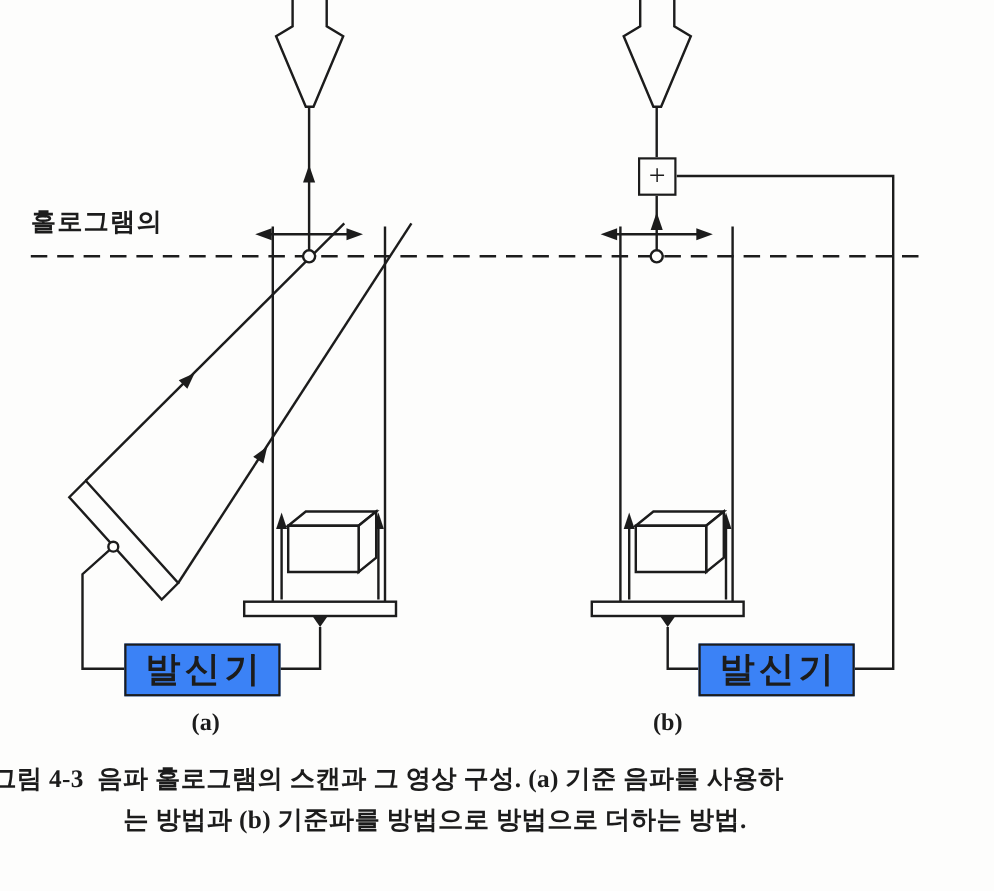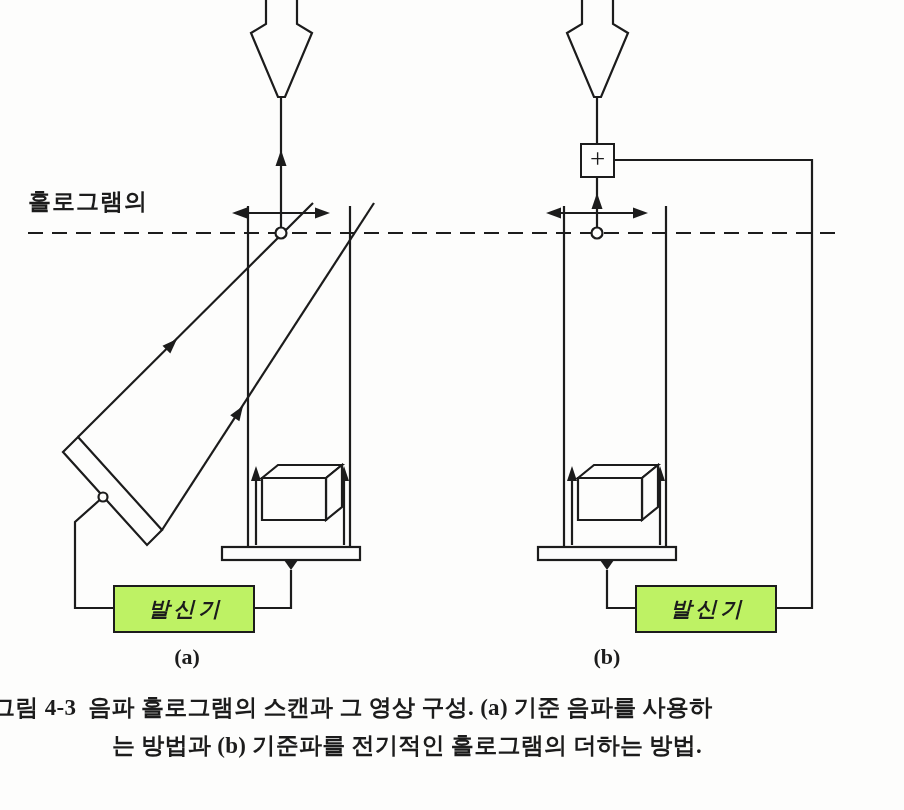--- a/index.html
+++ b/index.html
@@ -6,23 +6,23 @@
   .stage {
     position:relative; width:904px; height:810px;
     background:#fdfdfc; overflow:hidden;
     font-family:"Liberation Serif","DejaVu Serif",serif;
     color:#1c1c1c;
   }
   .stage svg { position:absolute; left:0; top:0; }
   .overlay { position:absolute; box-sizing:border-box; }
   .plane-label { font-size:23px; font-weight:bold; letter-spacing:1px; white-space:pre; }
   .box-label {
-    border:2.5px solid #1c1c1c; background:#bef264;
+    border:2.5px solid #1c1c1c; background:#3b82f6;
     display:flex; align-items:center; justify-content:center;
-    font-weight:bold; font-size:21px; letter-spacing:4px; text-indent:4px;font-style:italic;
+    font-weight:bold; font-size:32px; letter-spacing:4px; text-indent:4px;
   }
   .adder {
     border:2.2px solid #1c1c1c; background:#fdfdfc;
     display:flex; align-items:center; justify-content:center;
     font-size:27px; line-height:1; padding-bottom:2px;
   }
   .sub-label { font-size:22px; font-weight:bold; width:64px; text-align:center; }
   .caption-line { font-size:23px; font-weight:bold; letter-spacing:0.3px; white-space:pre; }
 </style>
 </head>
@@ -143,15 +143,15 @@
   <div class="overlay box-label" style="left:635px; top:585px; width:142px; height:48px;">
     <span>발신기</span>
   </div>
 
   <div class="overlay sub-label" style="left:155px; top:644px;">(a)</div>
 
   <div class="overlay sub-label" style="left:575px; top:644px;">(b)</div>
 
   <div class="overlay caption-line" style="left:-8px; top:692px;">그림 4-3  음파 홀로그램의 스캔과 그 영상 구성. (a) 기준 음파를 사용하</div>
 
-  <div class="overlay caption-line" style="left:112px; top:730px;">는 방법과 (b) 기준파를 전기적인 홀로그램의 더하는 방법.</div>
+  <div class="overlay caption-line" style="left:112px; top:730px;">는 방법과 (b) 기준파를 방법으로 방법으로 더하는 방법.</div>
 
 </div>
 
 </body></html>

